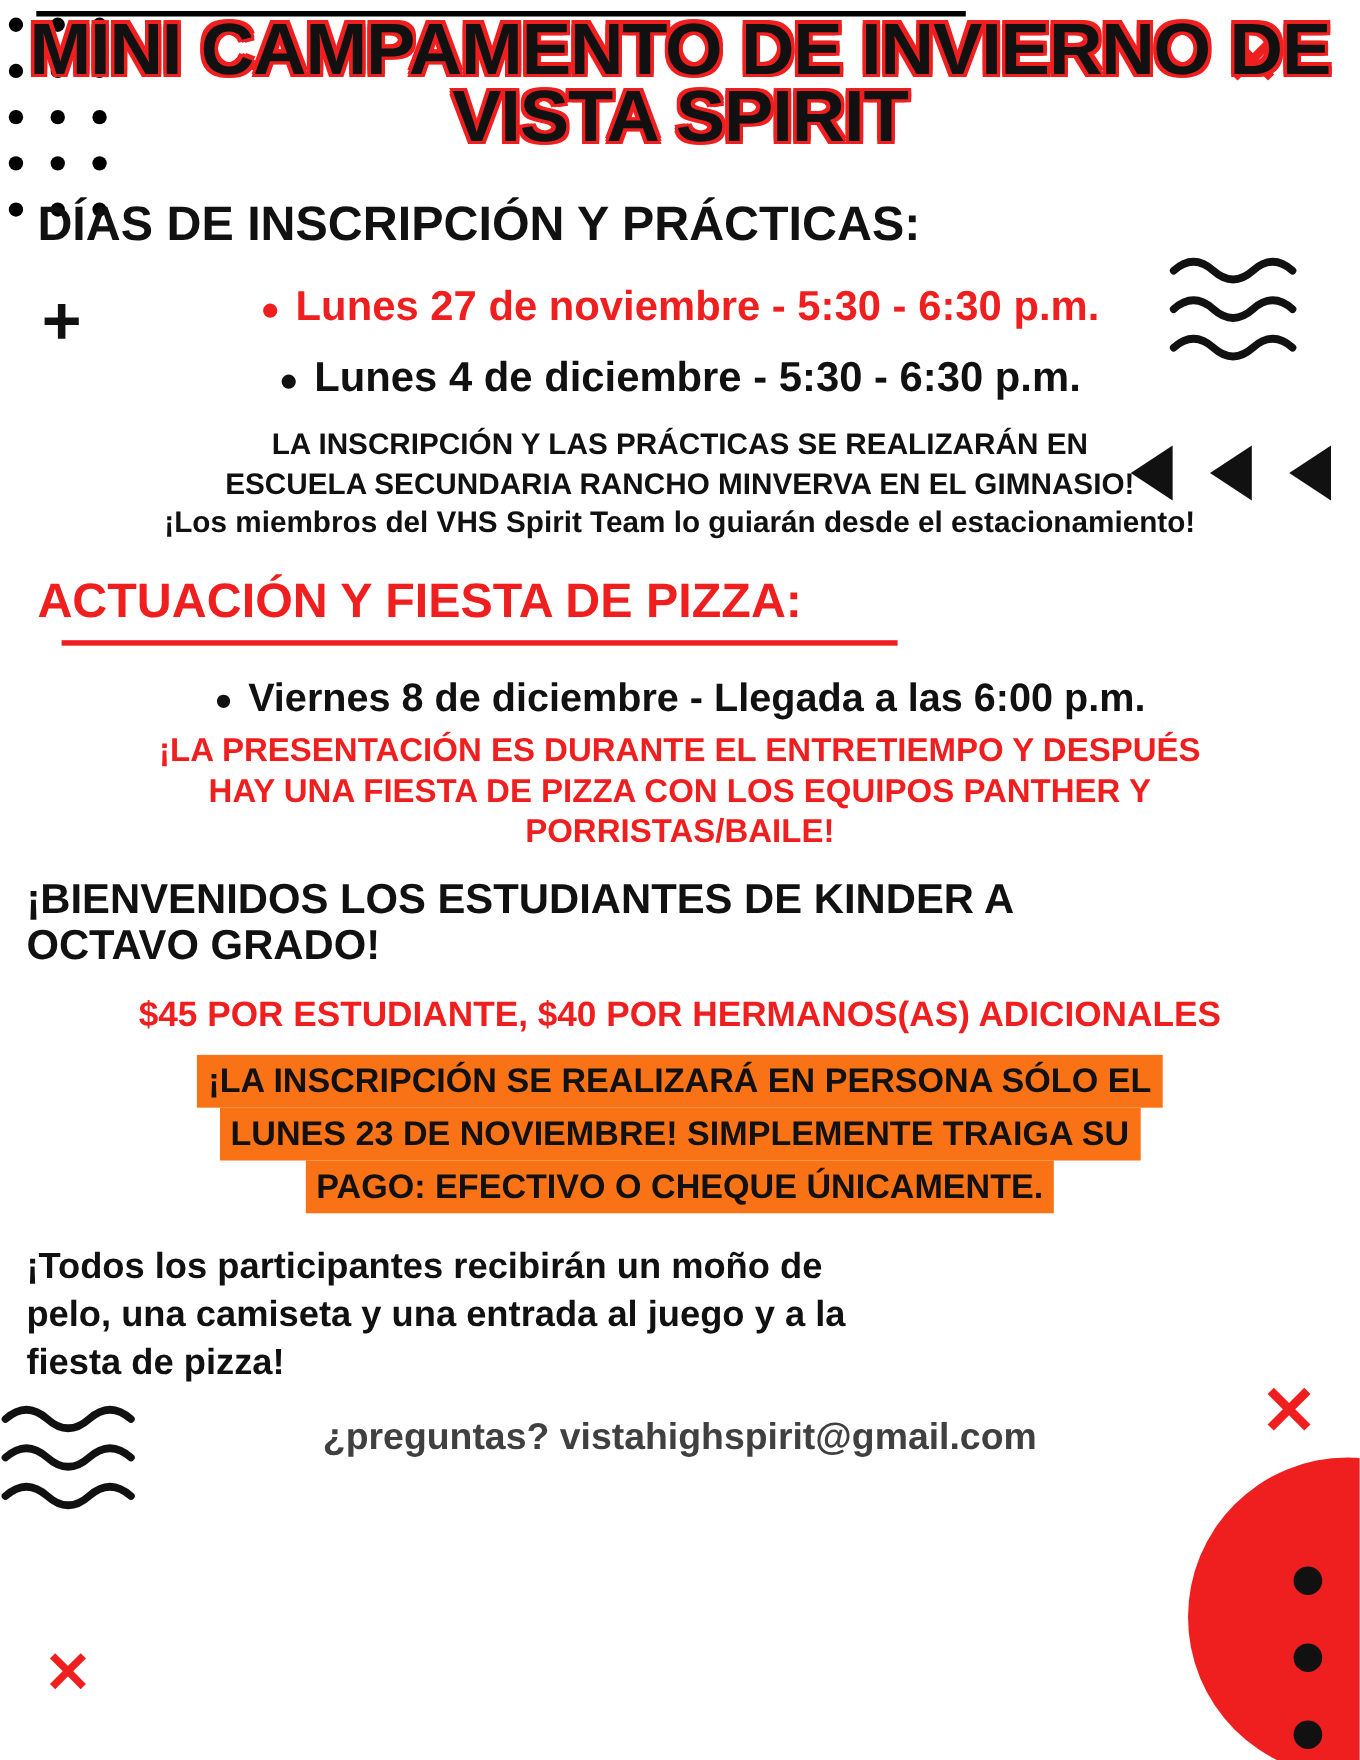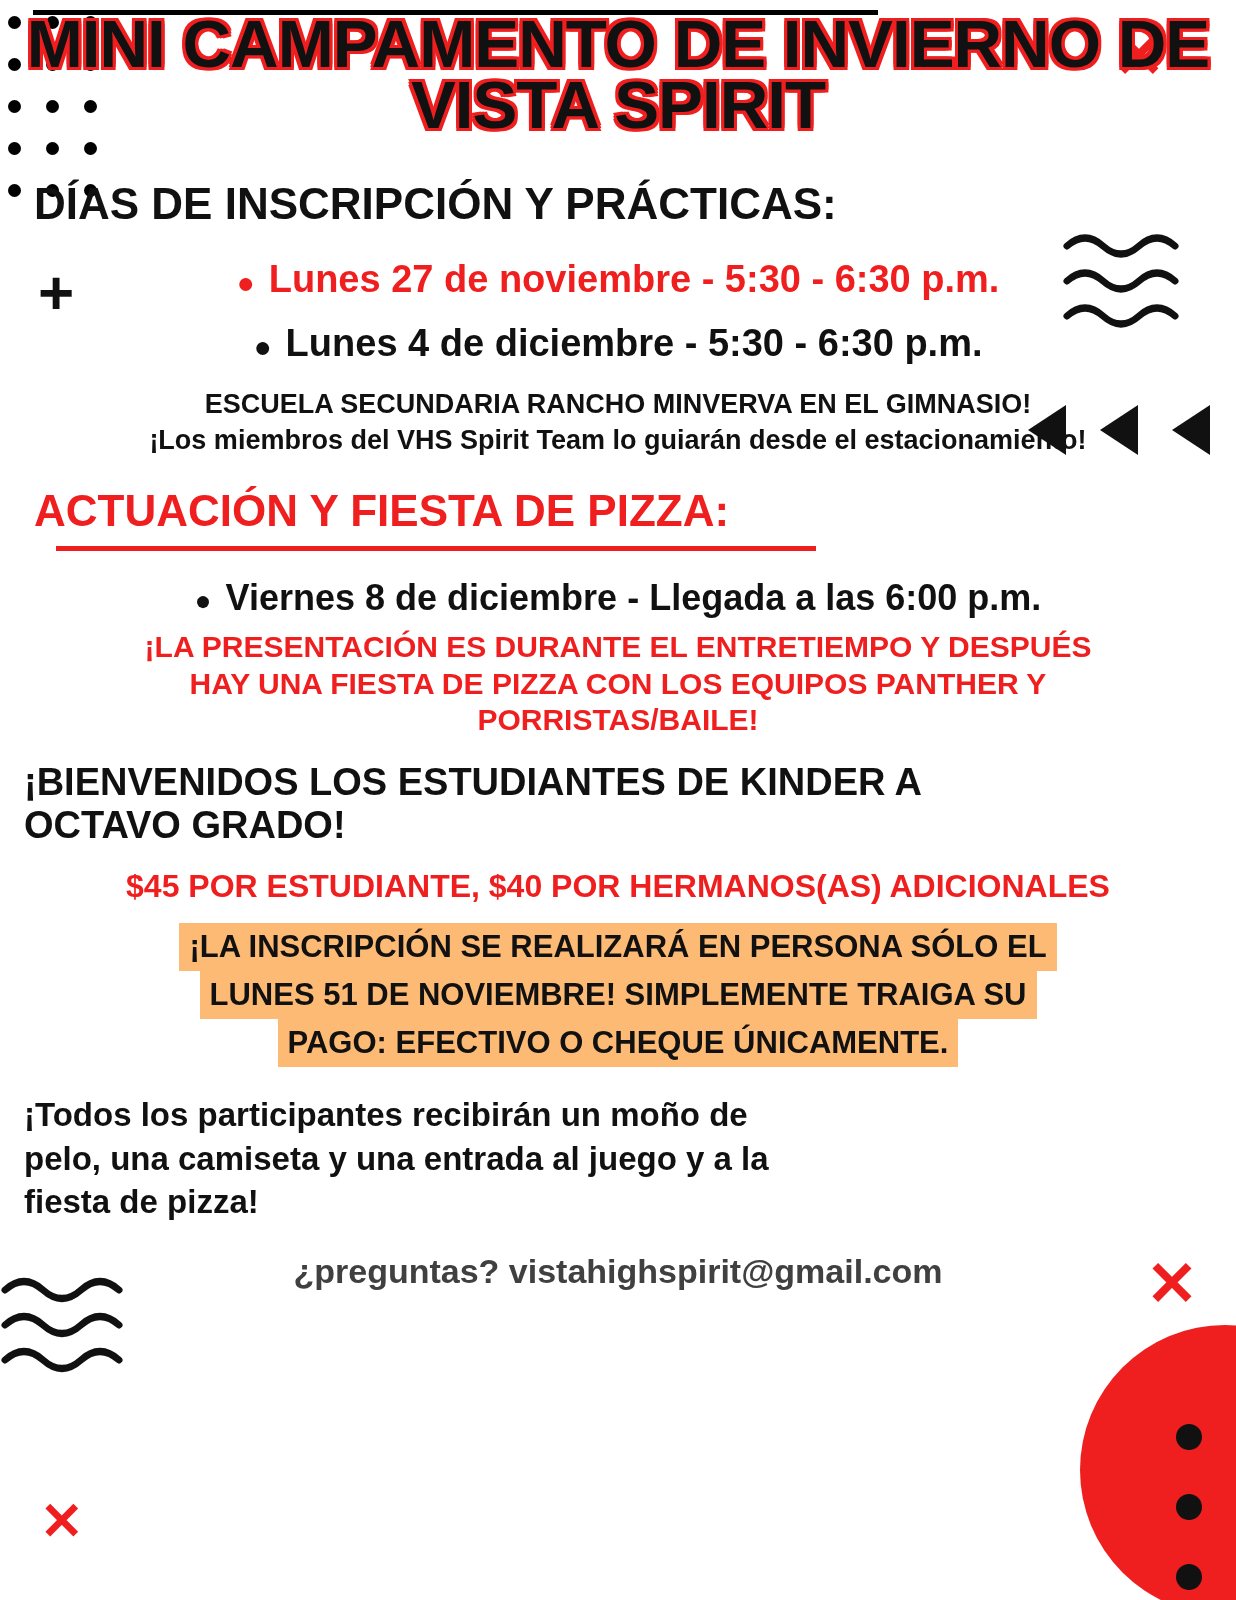--- a/index.html
+++ b/index.html
@@ -223,21 +223,21 @@
     font-size: 32px;
     margin-top: 22px;
   }
 
   .highlight-wrap {
     margin-top: 18px;
     text-align: center;
   }
   .highlight-line {
     display: inline-block;
-    background: #fdba74;
+    background: #f97316;
     color: #111;
     font-weight: 700;
     font-size: 31px;
     line-height: 1.42;
     padding: 2px 10px;
     margin: 0;
   }
 
   .all-participants {
     text-align: left;
@@ -326,20 +326,21 @@
     <ul class="bullets">
       <li>
         <span class="b bullet-red">●</span><span class="bullet-red">Lunes 27 de noviembre - 5:30 - 6:30 p.m.</span>
       </li>
       <li>
         <span class="b bullet-black">●</span><span class="bullet-black">Lunes 4 de diciembre - 5:30 - 6:30 p.m.</span>
       </li>
     </ul>
 
     <div class="note-block">
+      <div class="note-line">LA INSCRIPCIÓN Y LAS PRÁCTICAS SE REALIZARÁN EN</div>
       <div class="note-line">ESCUELA SECUNDARIA RANCHO MINVERVA EN EL GIMNASIO!</div>
       <div class="note-line">¡Los miembros del VHS Spirit Team lo guiarán desde el estacionamiento!</div>
     </div>
 
     <div class="section-head-red">ACTUACIÓN Y FIESTA DE PIZZA:</div>
     <div class="red-underline"></div>
 
     <div class="perf-line">
       <span class="b">●</span><span>Viernes 8 de diciembre - Llegada a las 6:00 p.m.</span>
     </div>
@@ -352,21 +353,21 @@
 
     <div class="welcome">
       <div>¡BIENVENIDOS LOS ESTUDIANTES DE KINDER A</div>
       <div>OCTAVO GRADO!</div>
     </div>
 
     <div class="price">$45 POR ESTUDIANTE, $40 POR HERMANOS(AS) ADICIONALES</div>
 
     <div class="highlight-wrap">
       <div><span class="highlight-line">¡LA INSCRIPCIÓN SE REALIZARÁ EN PERSONA SÓLO EL</span></div>
-      <div><span class="highlight-line">LUNES 51 DE NOVIEMBRE! SIMPLEMENTE TRAIGA SU</span></div>
+      <div><span class="highlight-line">LUNES 23 DE NOVIEMBRE! SIMPLEMENTE TRAIGA SU</span></div>
       <div><span class="highlight-line">PAGO: EFECTIVO O CHEQUE ÚNICAMENTE.</span></div>
     </div>
 
     <div class="all-participants">
       <div>¡Todos los participantes recibirán un moño de</div>
       <div>pelo, una camiseta y una entrada al juego y a la</div>
       <div>fiesta de pizza!</div>
     </div>
 
     <div class="questions">¿preguntas? vistahighspirit@gmail.com</div>

